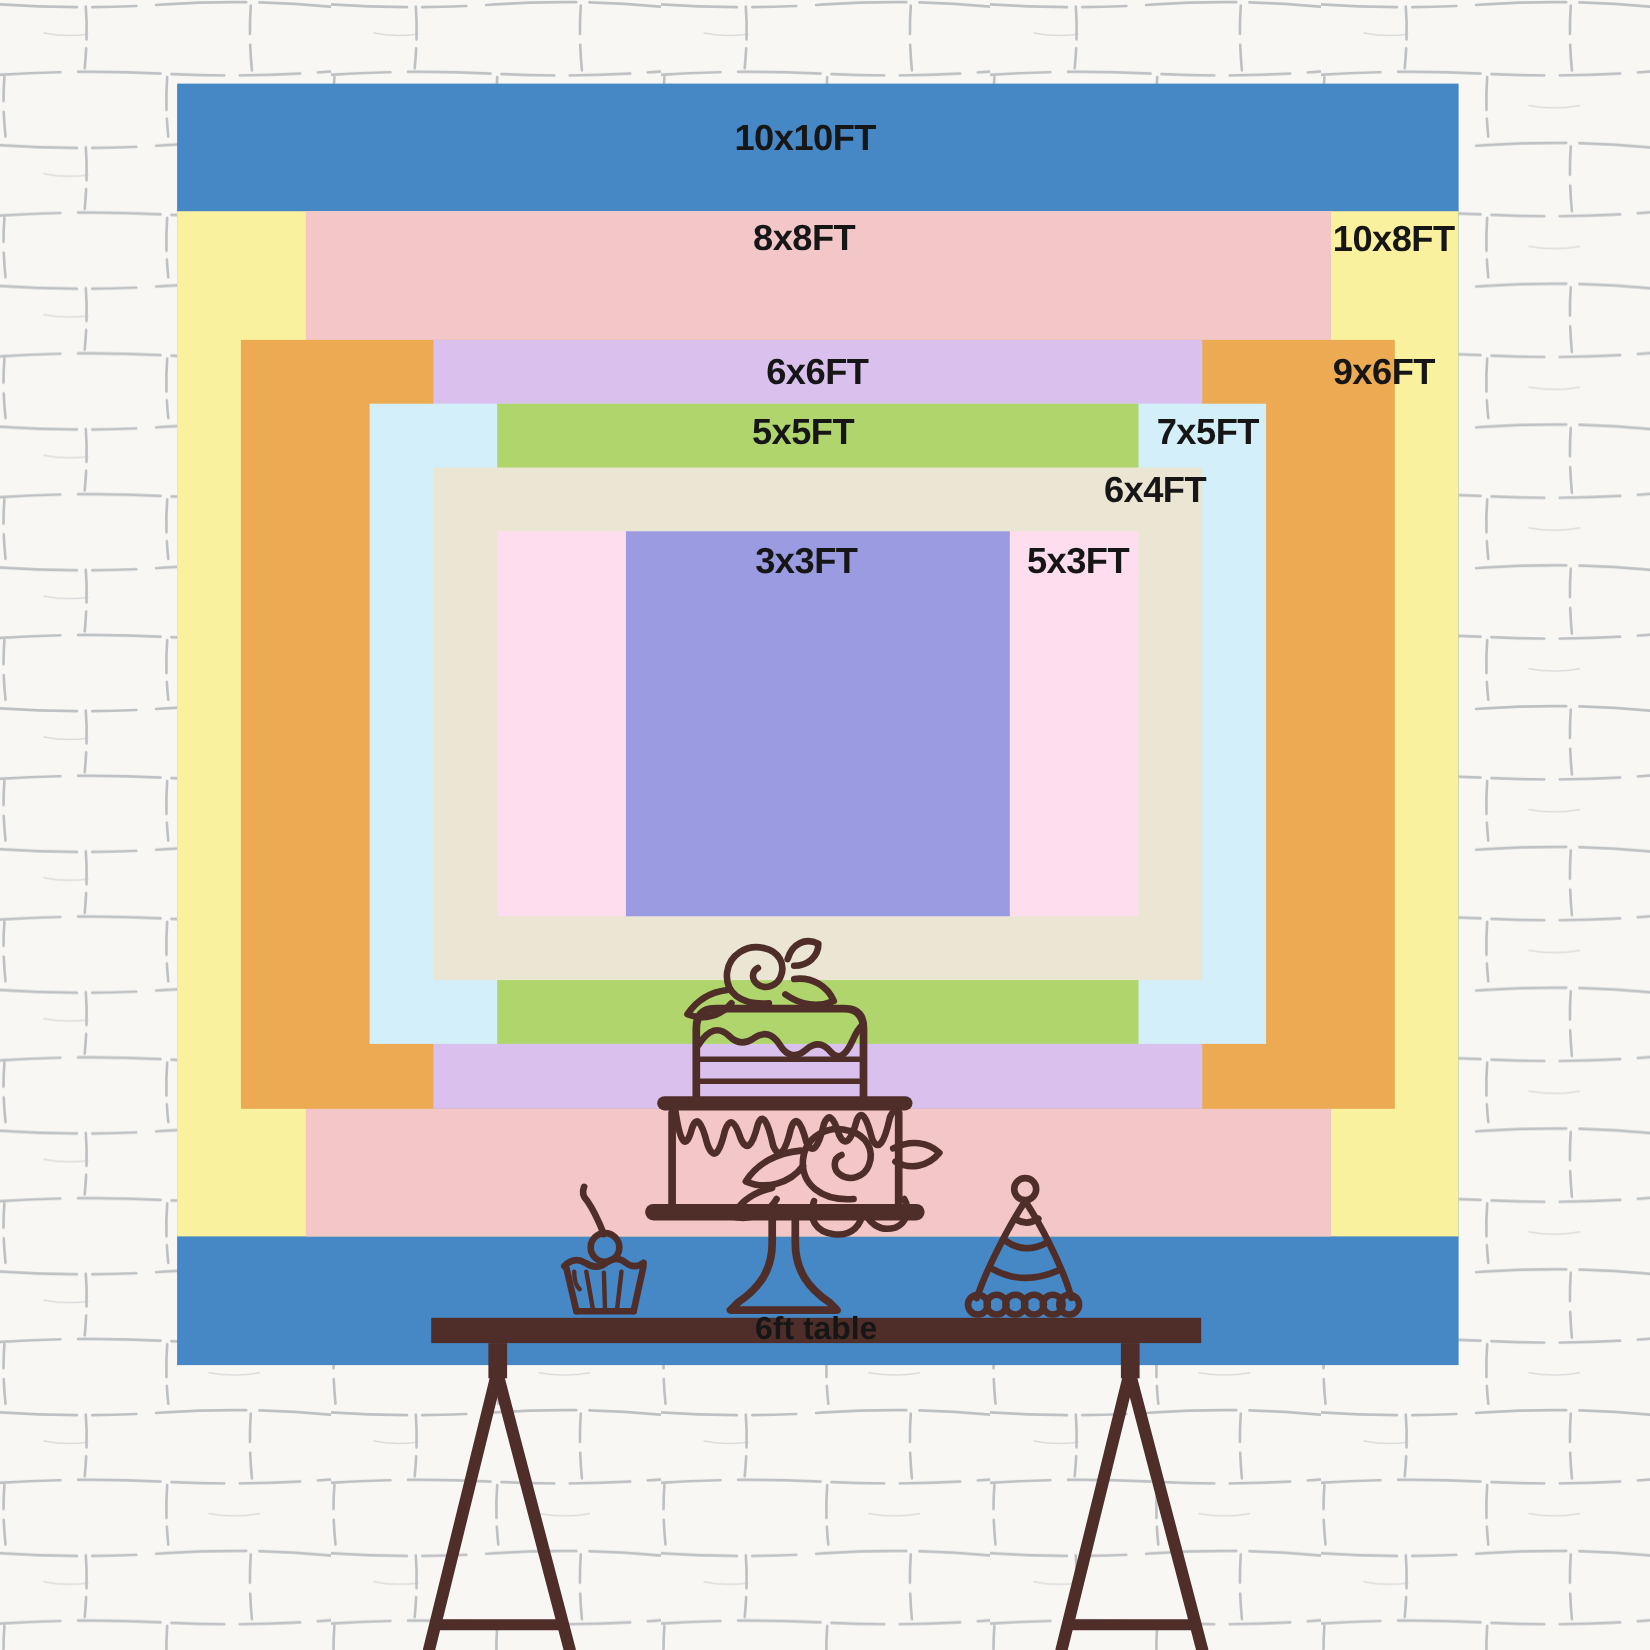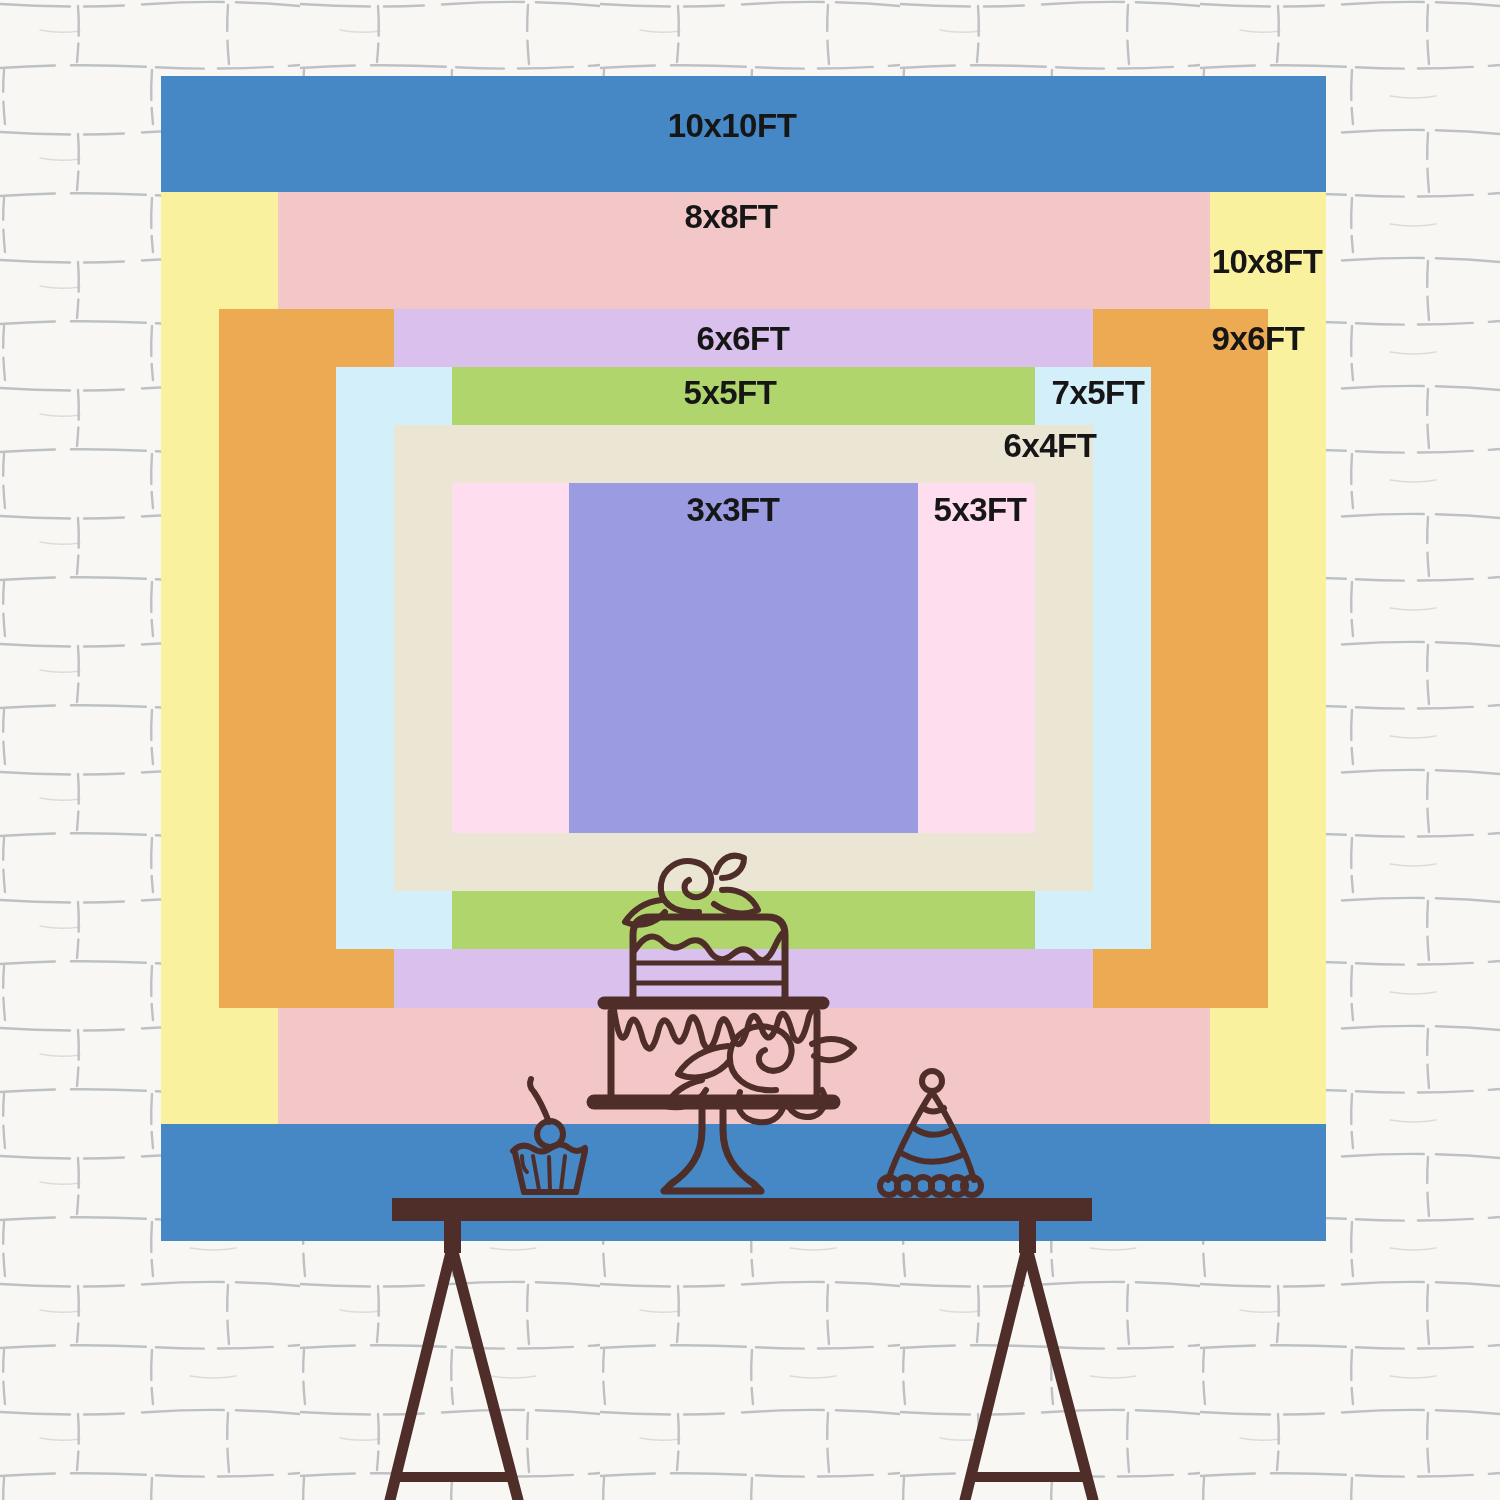--- a/index.html
+++ b/index.html
@@ -52,21 +52,21 @@
         </g>
       </pattern>
     </defs>
     <rect width="1500" height="1500" fill="url(#brick)"></rect>
   </svg>
 
   <div class="backdrop" id="backdrop">
       <div class="size-rect" style="left: 0px; top: 0.5px; width: 1165px; height: 1165px; background: rgb(70, 135, 197);"></div>
       <div class="size-label" style="left: 571px; top: 50px;">10x10FT</div>
       <div class="size-rect" style="left: 0px; top: 117px; width: 1165px; height: 932px; background: rgb(250, 241, 158);"></div>
-      <div class="size-label" style="left: 1106px; top: 142px; margin-top: 44px;">10x8FT</div>
+      <div class="size-label" style="left: 1106px; top: 142px;">10x8FT</div>
       <div class="size-rect" style="left: 116.5px; top: 117px; width: 932px; height: 932px; background: rgb(243, 199, 200);"></div>
       <div class="size-label" style="left: 570px; top: 141px;">8x8FT</div>
       <div class="size-rect" style="left: 58.25px; top: 233.5px; width: 1048.5px; height: 699px; background: rgb(236, 170, 83);"></div>
       <div class="size-label" style="left: 1049px; top: 263px; margin-left: 48px;">9x6FT</div>
       <div class="size-rect" style="left: 233px; top: 233.5px; width: 699px; height: 699px; background: rgb(217, 192, 237);"></div>
       <div class="size-label" style="left: 570px; top: 263px; margin-left: 12px;">6x6FT</div>
       <div class="size-rect" style="left: 174.75px; top: 291.75px; width: 815.5px; height: 582.5px; background: rgb(211, 239, 249);"></div>
       <div class="size-label" style="left: 937px; top: 317px;">7x5FT</div>
       <div class="size-rect" style="left: 291.25px; top: 291.75px; width: 582.5px; height: 582.5px; background: rgb(175, 213, 108);"></div>
       <div class="size-label" style="left: 569px; top: 317px;">5x5FT</div>
@@ -149,14 +149,15 @@
         </g>
         <g stroke-width="11">
           <path d="M1027 1248 L965 1500"></path>
           <path d="M1027 1248 L1093 1500"></path>
           <path d="M972 1477 L1084 1477" stroke-width="10"></path>
         </g>
       </g>
     </g>
   </svg>
 
+  <div class="table-label">6ft table</div>
 
 </div>
 
 </body></html>

